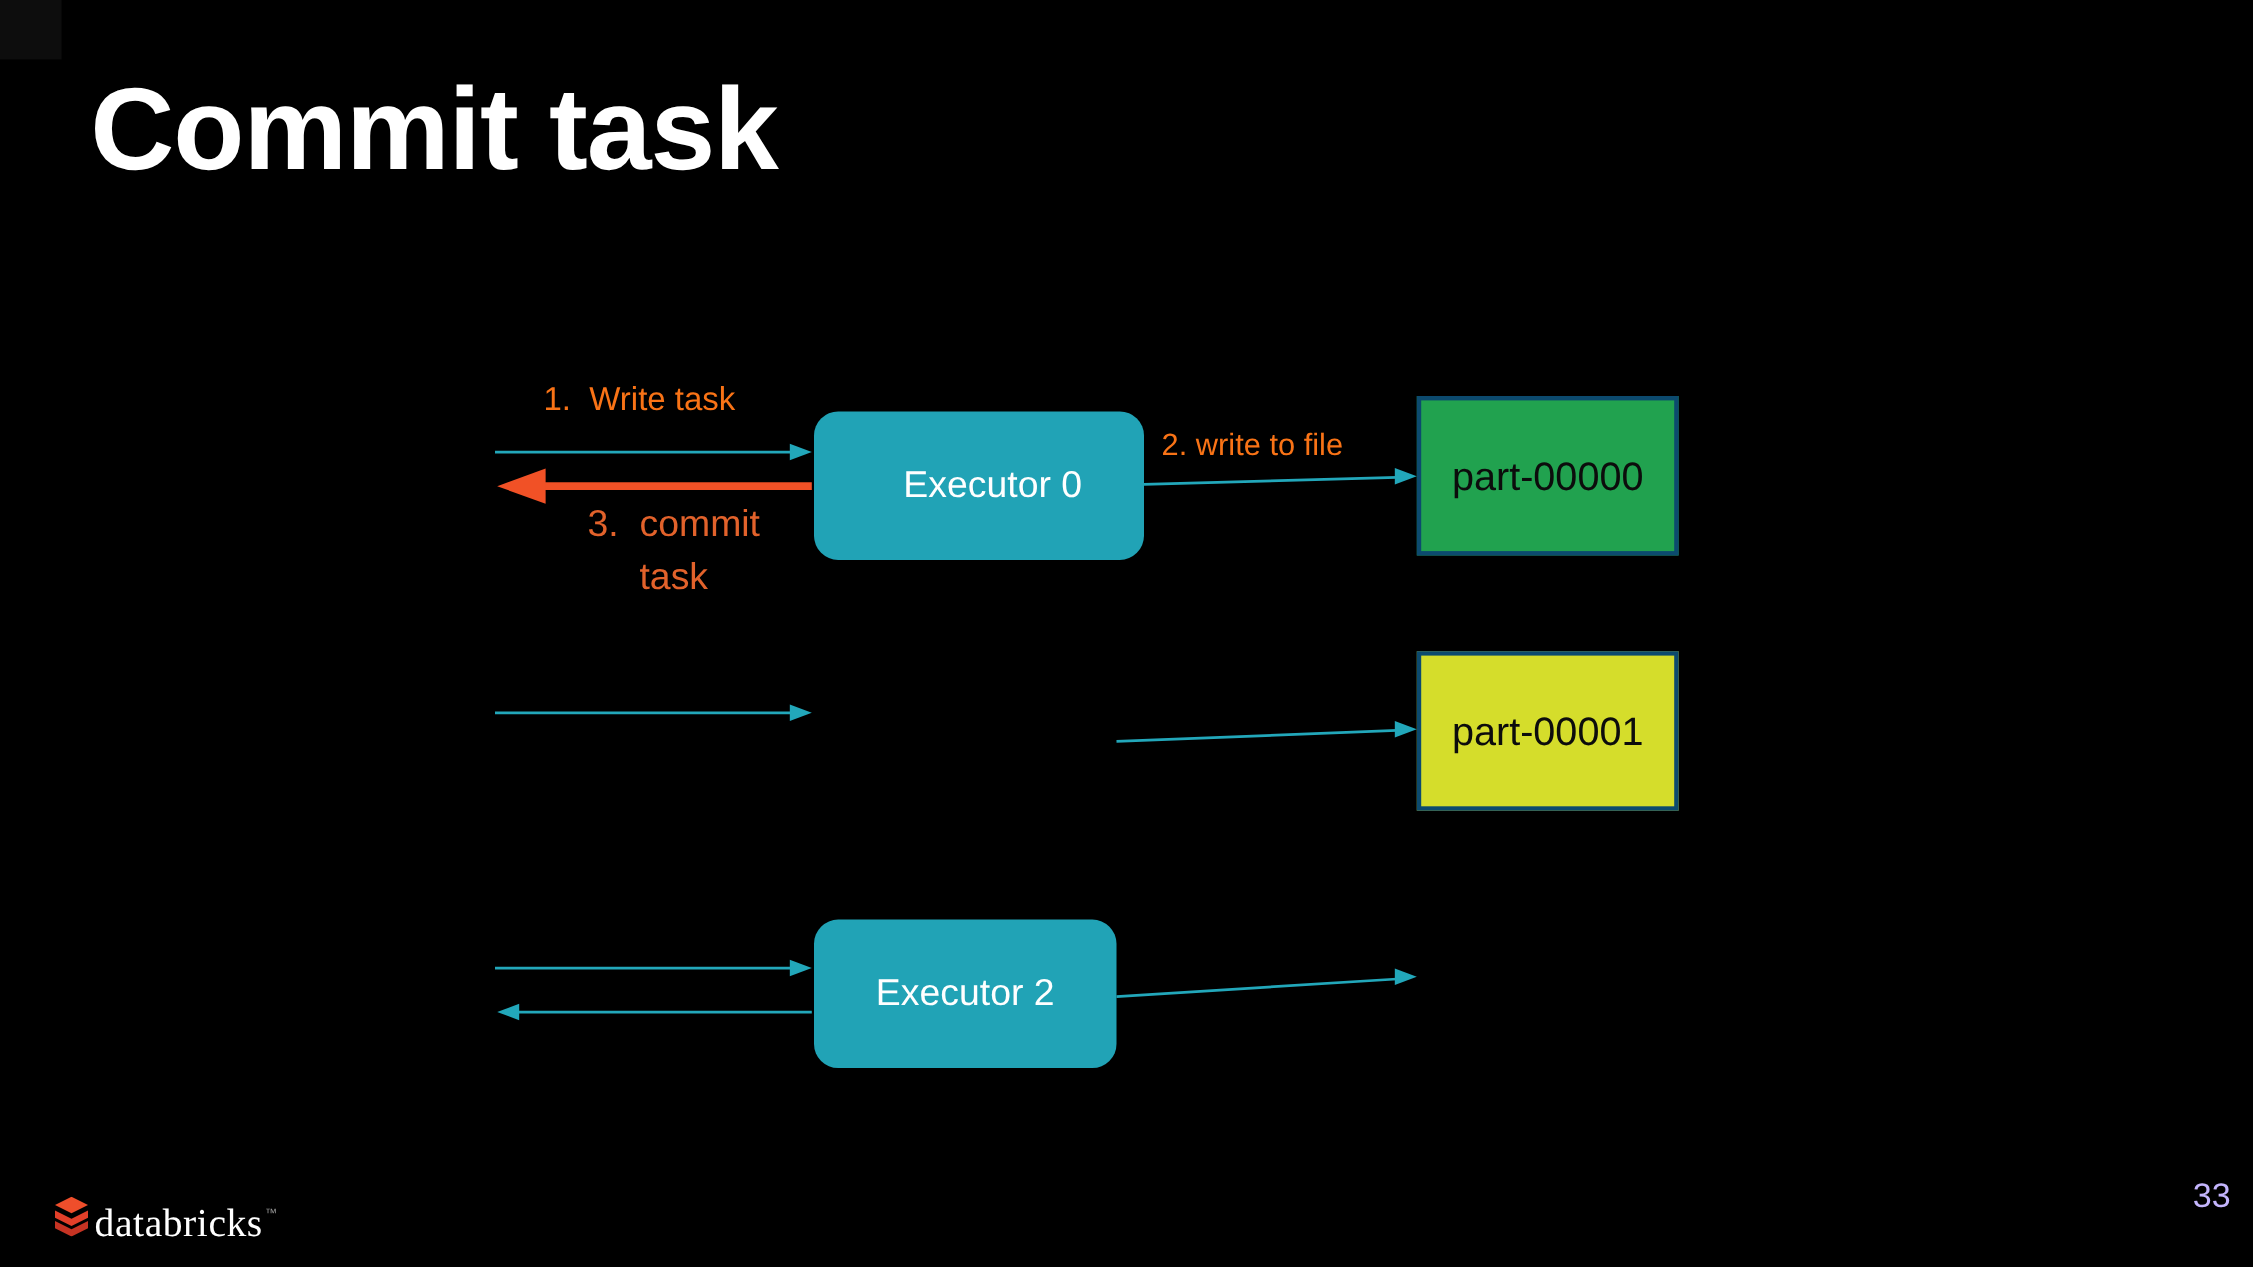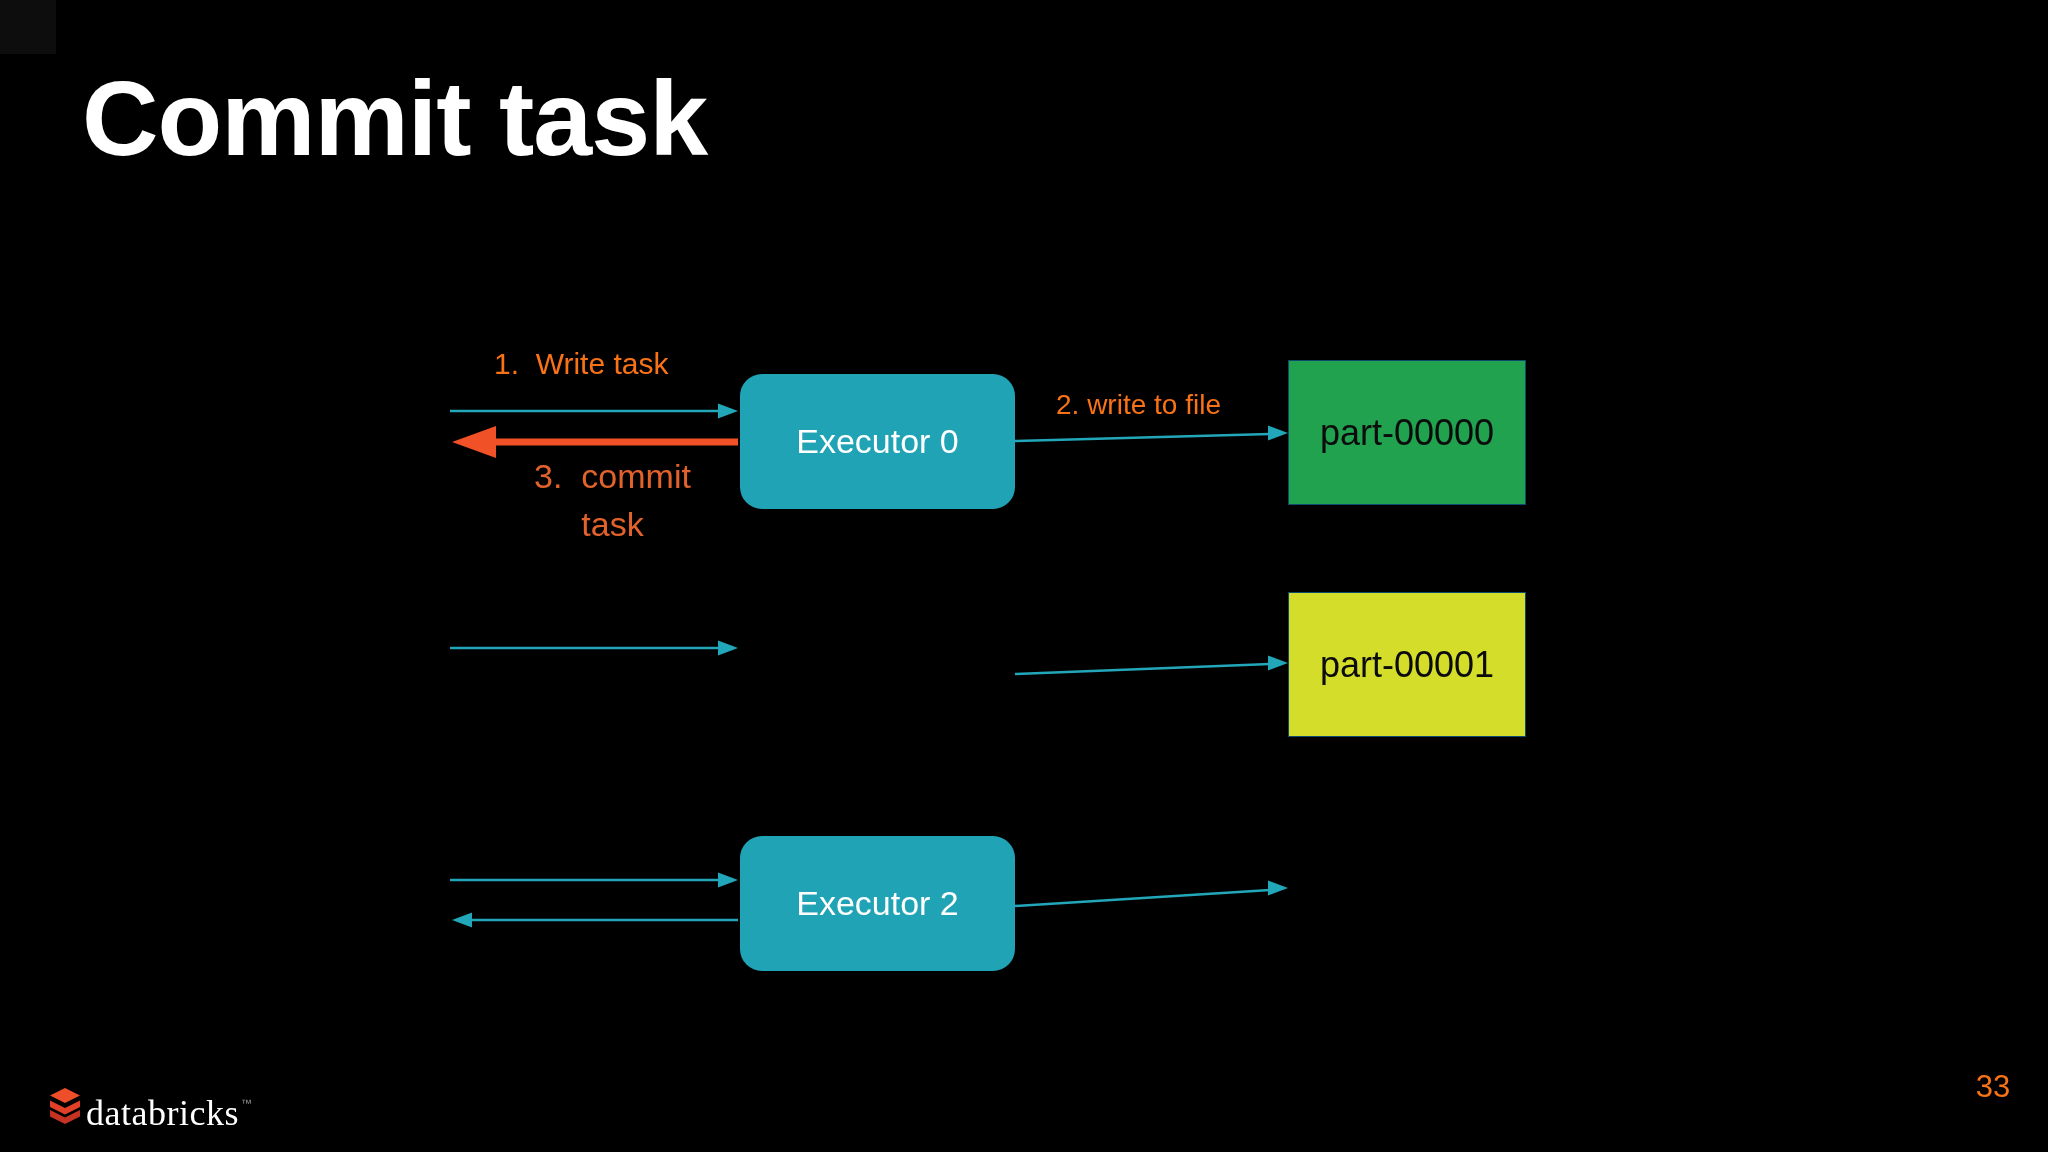--- a/index.html
+++ b/index.html
@@ -14,47 +14,47 @@
                letter-spacing:-1px;line-height:1.15;}
 
   
   .driver-box{left:203px;top:326px;width:249px;height:662px;border-radius:44px;
               background:#21A3B6;display:flex;flex-direction:column;align-items:center;
               justify-content:center;color:#FFFFFF;font-size:35px;line-height:50px;text-align:center;}
 
   
   .executor-box{left:740px;width:275px;height:135px;border-radius:22px;background:#21A3B6;
                 display:flex;align-items:center;justify-content:center;color:#FFFFFF;font-size:34px;}
-  .exec-0{top:374px;}
+  .exec-0{top:374px;padding-left:25px;}
   .exec-1{top:604px;}
   .exec-2{top:836px;}
 
   
-  .part-box{left:1288px;width:238px;height:145px;border:1px solid #0c4a6e;box-sizing:border-box;
+  .part-box{left:1288px;width:238px;height:145px;border:4px solid #0c4a6e;box-sizing:border-box;
             display:flex;align-items:center;justify-content:center;color:#0C0C0C;font-size:36px;}
   .part-0{top:360px;background:#21A24F;}
   .part-1{top:592px;background:#D5DD2B;}
   .part-2{top:815px;background:#21A24F;}
 
   
   .lbl{color:#f97316;}
   .lbl-write-task{left:494px;top:347px;font-size:30px;}
   .lbl-write-file{left:1056px;top:389px;font-size:28px;}
   .lbl-commit{left:505px;top:452px;width:215px;text-align:center;font-size:34px;
               line-height:48px;color:#E2622B;}
 
   .connector-layer{left:0;top:0;width:2048px;height:1152px;}
 
   
   .db-logo-icon{left:50px;top:1088px;width:30px;height:36px;}
   .db-wordmark{left:86px;top:1083px;font-family:"Liberation Serif",serif;font-size:36px;
                color:#FFFFFF;letter-spacing:0.5px;line-height:40px;}
   .db-trademark{font-size:11px;color:#9A9A9A;vertical-align:18px;margin-left:2px;
                 font-family:"Liberation Sans",sans-serif;}
-  .page-number{left:1958px;top:1069px;width:70px;text-align:center;font-size:31px;color:#f97316;}
+  .page-number{left:1958px;top:1069px;width:70px;text-align:right;font-size:31px;color:#c4b5fd;}
 </style>
 </head>
 <body>
 
 <div class="stage">
 
   <div class="abs corner-patch"></div>
 
   <div class="abs slide-title">Commit task</div>
 

